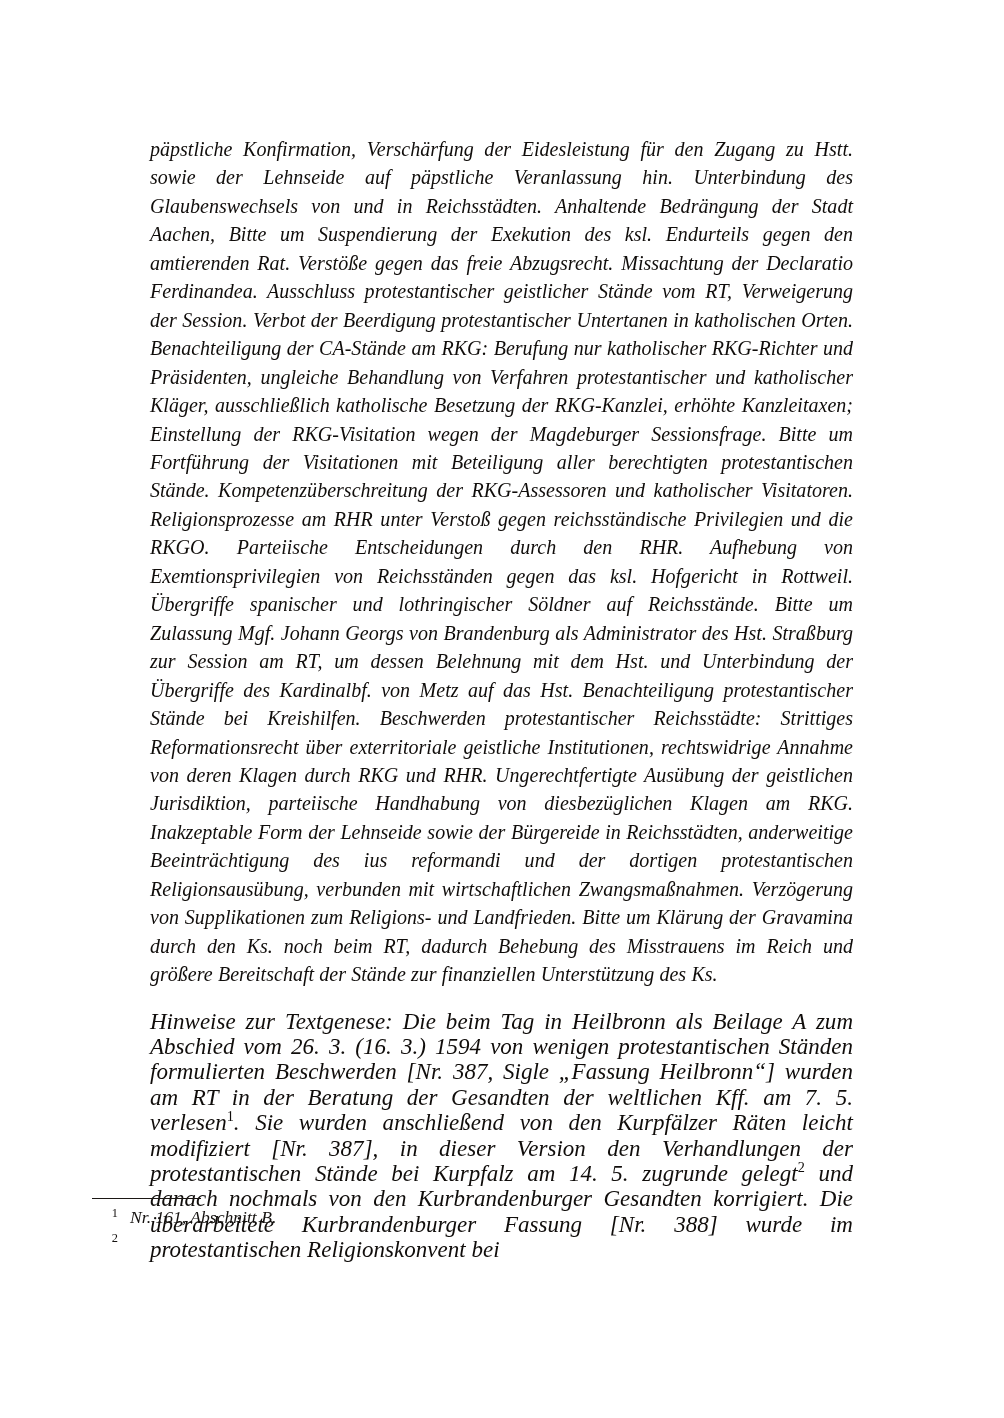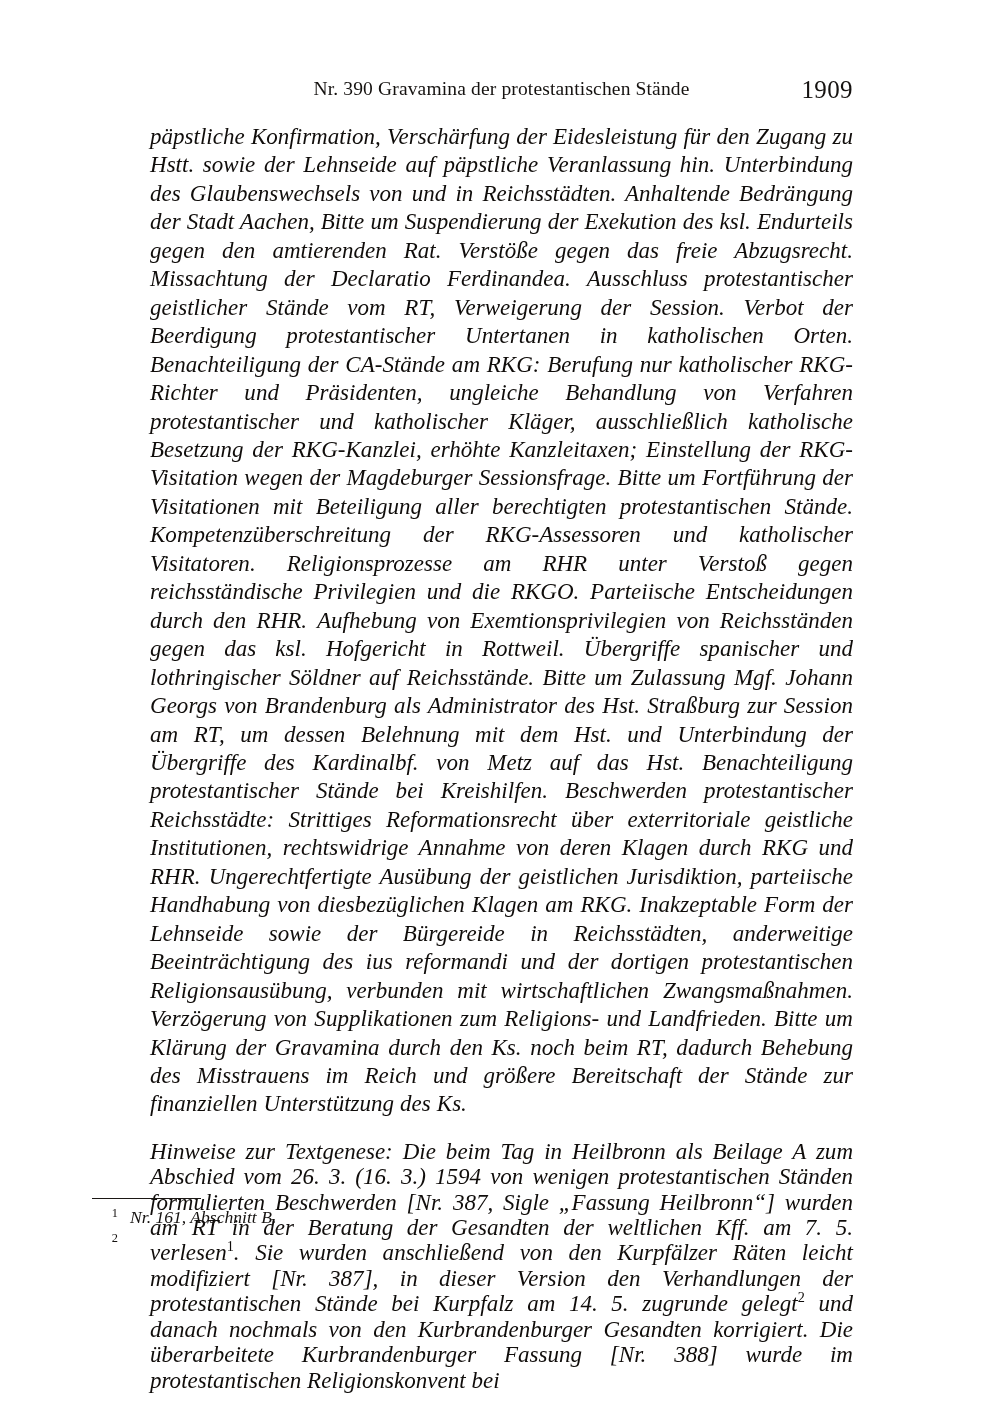--- a/index.html
+++ b/index.html
@@ -61,24 +61,25 @@
 
   p {
     margin: 0;
     font-style: italic;
     text-align: justify;
     text-justify: inter-word;
     hyphens: manual;
   }
 
   .para-main {
-    font-size: 23px;
+    font-size: 20px;
     line-height: 28.45px;
     letter-spacing: 0.02px;
     word-spacing: 0.2px;
+    margin-top: 12px;
   }
 
   .para-note {
     margin-top: 20px;
     font-size: 23px;
     line-height: 25.4px;
     letter-spacing: 0.01px;
   }
 
   sup {
@@ -128,24 +129,20 @@
 
   .footnote-text {
     flex: 1 1 auto;
   }
 </style>
 </head>
 <body>
 
 <div class="page">
 
-  <div class="running-head">
-    <span class="running-head-title">Nr. 390 Gravamina der protestantischen Stände</span>
-    <span class="folio">1909</span>
-  </div>
 
   <div class="textblock">
 
     <p class="para-main">päpstliche Konfirmation, Verschärfung der Eidesleistung für den Zugang zu Hstt. sowie der Lehnseide auf päpstliche Veranlassung hin. Unterbindung des Glaubenswechsels von und in Reichsstädten. Anhaltende Bedrängung der Stadt Aachen, Bitte um Suspendierung der Exekution des ksl. Endurteils gegen den amtierenden Rat. Verstöße gegen das freie Abzugsrecht. Missachtung der Declaratio Ferdinandea. Ausschluss protestantischer geistlicher Stände vom RT, Verweigerung der Session. Verbot der Beerdigung protestantischer Untertanen in katholischen Orten. Benachteiligung der CA-Stände am RKG: Berufung nur katholischer RKG-Richter und Präsidenten, ungleiche Behandlung von Verfahren protestantischer und katholischer Kläger, ausschließlich katholische Besetzung der RKG-Kanzlei, erhöhte Kanzleitaxen; Einstellung der RKG-Visitation wegen der Magdeburger Sessionsfrage. Bitte um Fortführung der Visitationen mit Beteiligung aller berechtigten protestantischen Stände. Kompetenzüberschreitung der RKG-Assessoren und katholischer Visitatoren. Religionsprozesse am RHR unter Verstoß gegen reichsständische Privilegien und die RKGO. Parteiische Entscheidungen durch den RHR. Aufhebung von Exemtionsprivilegien von Reichsständen gegen das ksl. Hofgericht in Rottweil. Übergriffe spanischer und lothringischer Söldner auf Reichsstände. Bitte um Zulassung Mgf. Johann Georgs von Brandenburg als Administrator des Hst. Straßburg zur Session am RT, um dessen Belehnung mit dem Hst. und Unterbindung der Übergriffe des Kardinalbf. von Metz auf das Hst. Benachteiligung protestantischer Stände bei Kreishilfen. Beschwerden protestantischer Reichsstädte: Strittiges Reformationsrecht über exterritoriale geistliche Institutionen, rechtswidrige Annahme von deren Klagen durch RKG und RHR. Ungerechtfertigte Ausübung der geistlichen Jurisdiktion, parteiische Handhabung von diesbezüglichen Klagen am RKG. Inakzeptable Form der Lehnseide sowie der Bürgereide in Reichsstädten, anderweitige Beeinträchtigung des ius reformandi und der dortigen protestantischen Religionsausübung, verbunden mit wirtschaftlichen Zwangsmaßnahmen. Verzögerung von Supplikationen zum Religions- und Landfrieden. Bitte um Klärung der Gravamina durch den Ks. noch beim RT, dadurch Behebung des Misstrauens im Reich und größere Bereitschaft der Stände zur finanziellen Unterstützung des Ks.</p>
 
     <p class="para-note">
       <span>Hinweise zur Textgenese: Die beim Tag in Heilbronn als Beilage A zum Abschied vom 26. 3. (16. 3.) 1594 von wenigen protestantischen Ständen formulierten Beschwerden [Nr. 387, Sigle „Fassung Heilbronn“] wurden am RT in der Beratung der Gesandten der weltlichen Kff. am 7. 5. verlesen</span><sup>1</sup><span>. Sie wurden anschließend von den Kurpfälzer Räten leicht modifiziert [Nr. 387], in dieser Version den Verhandlungen der protestantischen Stände bei Kurpfalz am 14. 5. zugrunde gelegt</span><sup>2</sup><span> und danach nochmals von den Kurbrandenburger Gesandten korrigiert. Die überarbeitete Kurbrandenburger Fassung [Nr. 388] wurde im protestantischen Religionskonvent bei</span>
     </p>
 
   </div>

